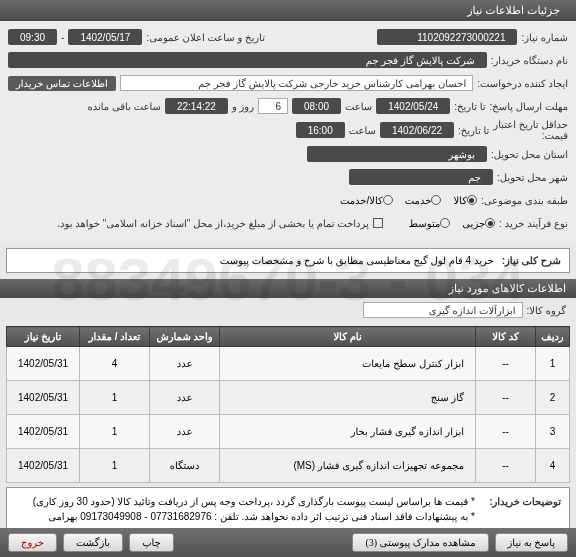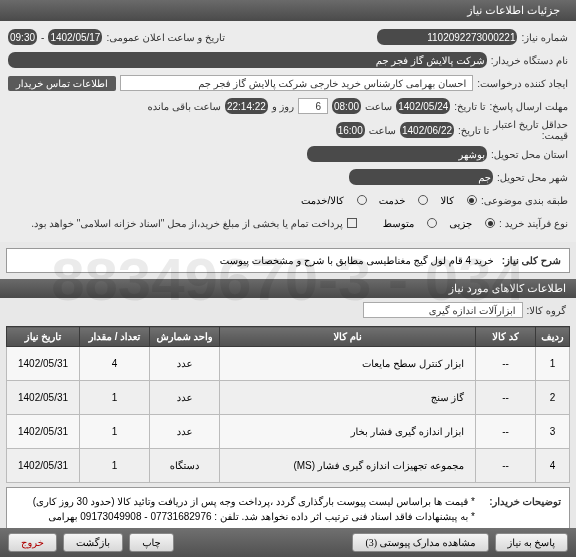--- a/index.html
+++ b/index.html
@@ -45,22 +45,22 @@
   min-height: 20px;
 }
 .label {
   color: #333;
   font-size: 10px;
   white-space: nowrap;
 }
 .field {
   background: #4a4a4a;
   color: #fff;
-  padding: 2px 2px;
-  border-radius: 7px;
+  padding: 2px 12px;
+  border-radius: 2px;
   font-size: 10px;
   min-height: 16px;
   display: inline-flex;
   align-items: center;
 }
 .field-light {
   background: #fff;
   border: 1px solid #aaa;
   color: #333;
   padding: 1px 6px;
@@ -72,21 +72,21 @@
 .btn-link {
   background: #5a5a5a;
   color: #fff;
   padding: 2px 8px;
   border-radius: 2px;
   font-size: 10px;
   cursor: pointer;
   border: none;
 }
 .radio-group { display: flex; gap: 12px; align-items: center; }
-.radio-item { display: flex; align-items: center; gap: 13px; font-size: 10px; }
+.radio-item { display: flex; align-items: center; gap: 0; font-size: 10px; }
 .radio-dot {
   width: 10px; height: 10px; border: 1px solid #555; border-radius: 50%;
   display: inline-flex; align-items: center; justify-content: center;
 }
 .radio-dot.sel::after { content:''; width:5px; height:5px; background:#333; border-radius:50%; }
 .check { width:10px; height:10px; border:1px solid #555; display:inline-block; }
 .section-title {
   background: linear-gradient(#6a6a6a, #4a4a4a);
   color: #fff;
   padding: 3px 10px;

